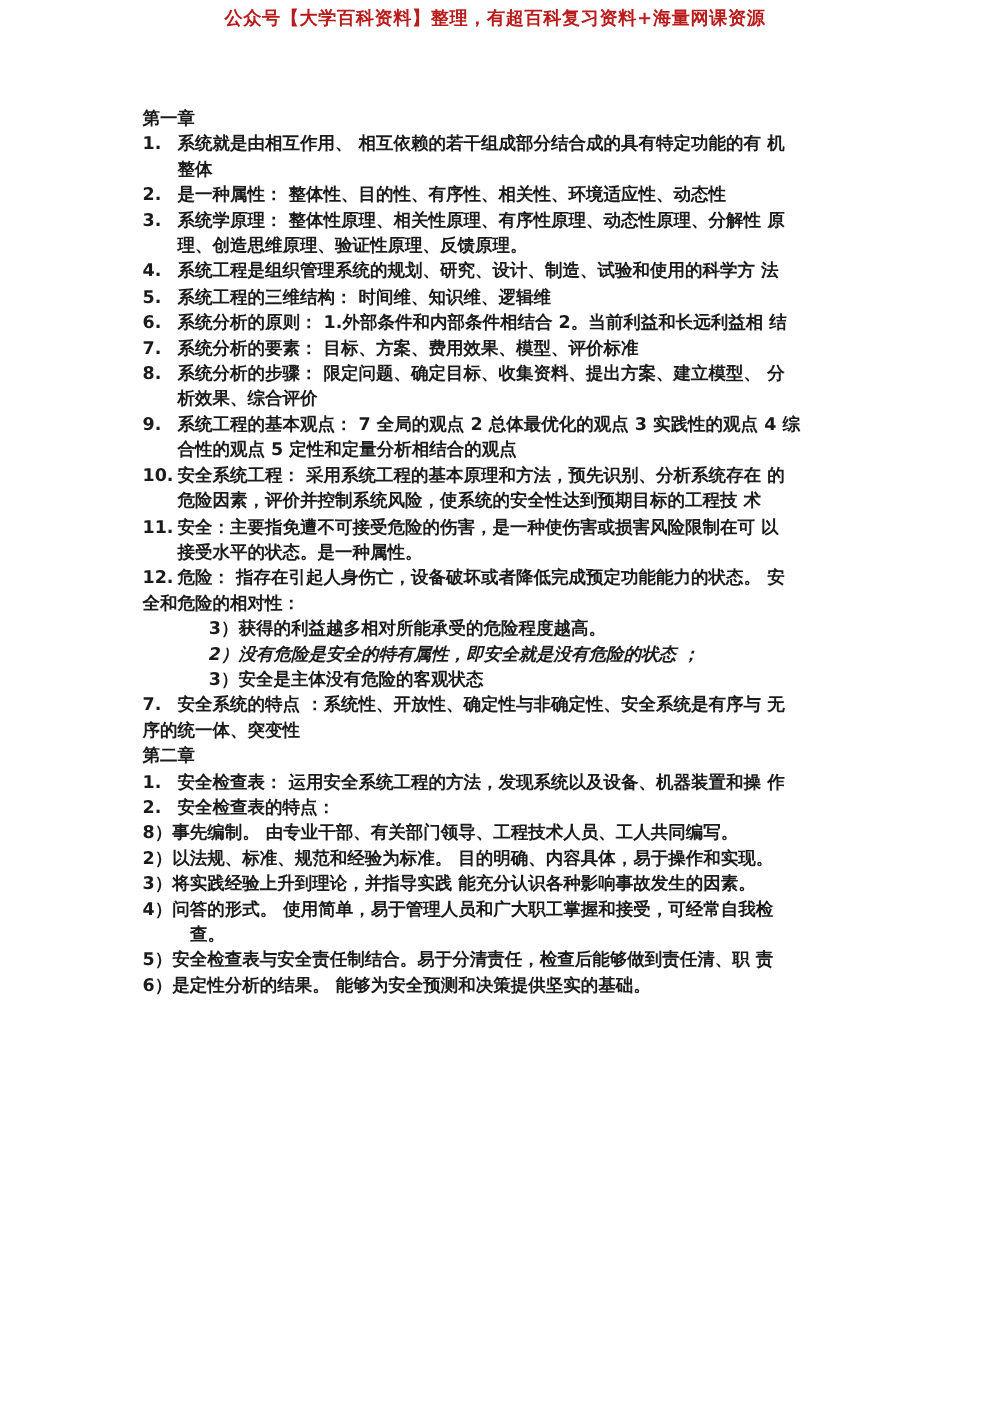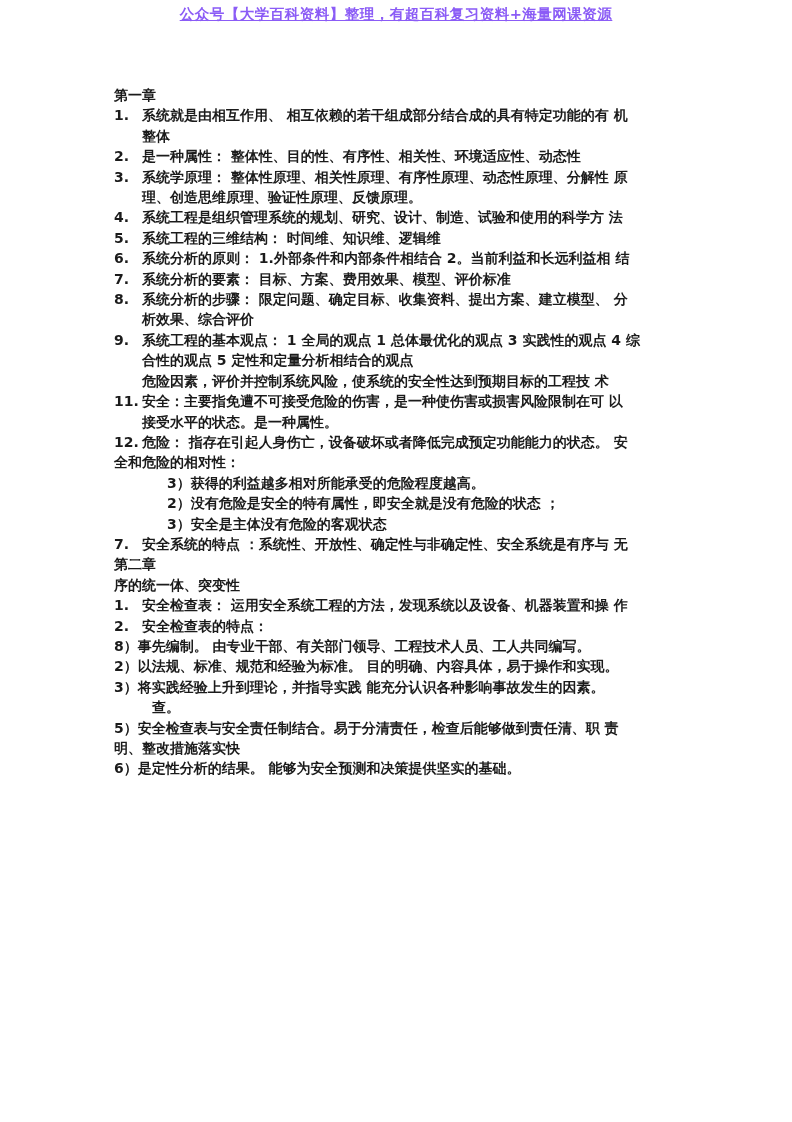--- a/index.html
+++ b/index.html
@@ -32,21 +32,21 @@
   }
   .line { min-height: 20.4px; }
   .line.has-marker { display: flex; }
   .marker { flex: 0 0 28px; }
   .txt { flex: 1 1 auto; }
 </style>
 </head>
 <body>
 
 <div class="page">
-  <div class="promo-header" style="color: #8b5cf6; text-decoration: underline;">公众号【大学百科资料】整理，有超百科复习资料+海量网课资源</div>
+  <div class="promo-header" style="color: #b91c1c;">公众号【大学百科资料】整理，有超百科复习资料+海量网课资源</div>
   <div class="content" style="color: rgb(27, 27, 27);">
       <div class="line"><span class="txt">第一章</span></div>
       <div class="line has-marker">
         <span class="marker">1.</span>
         <span class="txt">系统就是由相互作用、 相互依赖的若干组成部分结合成的具有特定功能的有 机</span>
       </div>
       <div class="line" style="padding-left: 28px;"><span class="txt">整体</span></div>
       <div class="line has-marker">
         <span class="marker">2.</span>
         <span class="txt">是一种属性： 整体性、目的性、有序性、相关性、环境适应性、动态性</span>
@@ -72,52 +72,56 @@
         <span class="marker">7.</span>
         <span class="txt">系统分析的要素： 目标、方案、费用效果、模型、评价标准</span>
       </div>
       <div class="line has-marker">
         <span class="marker">8.</span>
         <span class="txt">系统分析的步骤： 限定问题、确定目标、收集资料、提出方案、建立模型、 分</span>
       </div>
       <div class="line" style="padding-left: 28px;"><span class="txt">析效果、综合评价</span></div>
       <div class="line has-marker">
         <span class="marker">9.</span>
-        <span class="txt">系统工程的基本观点： 1 全局的观点 1 总体最优化的观点 3 实践性的观点 4 综</span>
+        <span class="txt">系统工程的基本观点： 7 全局的观点 2 总体最优化的观点 3 实践性的观点 4 综</span>
       </div>
       <div class="line" style="padding-left: 28px;"><span class="txt">合性的观点 5 定性和定量分析相结合的观点</span></div>
+      <div class="line has-marker">
+        <span class="marker">10.</span>
+        <span class="txt">安全系统工程： 采用系统工程的基本原理和方法，预先识别、分析系统存在 的</span>
+      </div>
       <div class="line" style="padding-left: 28px;"><span class="txt">危险因素，评价并控制系统风险，使系统的安全性达到预期目标的工程技 术</span></div>
       <div class="line has-marker">
         <span class="marker">11.</span>
         <span class="txt">安全：主要指免遭不可接受危险的伤害，是一种使伤害或损害风险限制在可 以</span>
       </div>
       <div class="line" style="padding-left: 28px;"><span class="txt">接受水平的状态。是一种属性。</span></div>
       <div class="line has-marker">
         <span class="marker">12.</span>
         <span class="txt">危险： 指存在引起人身伤亡，设备破坏或者降低完成预定功能能力的状态。 安</span>
       </div>
       <div class="line"><span class="txt">全和危险的相对性：</span></div>
       <div class="line" style="padding-left: 53px;"><span class="txt">3）获得的利益越多相对所能承受的危险程度越高。</span></div>
-      <div class="line" style="padding-left: 53px;"><span class="txt">2）没有危险是安全的特有属性，即安全就是没有危险的状态 ；</span></div>
+      <div class="line" style="padding-left: 53px; font-style: italic;"><span class="txt">2）没有危险是安全的特有属性，即安全就是没有危险的状态 ；</span></div>
       <div class="line" style="padding-left: 53px;"><span class="txt">3）安全是主体没有危险的客观状态</span></div>
       <div class="line has-marker">
         <span class="marker">7.</span>
         <span class="txt">安全系统的特点 ：系统性、开放性、确定性与非确定性、安全系统是有序与 无</span>
       </div>
+      <div class="line"><span class="txt">序的统一体、突变性</span></div>
       <div class="line"><span class="txt">第二章</span></div>
-      <div class="line"><span class="txt">序的统一体、突变性</span></div>
       <div class="line has-marker">
         <span class="marker">1.</span>
         <span class="txt">安全检查表： 运用安全系统工程的方法，发现系统以及设备、机器装置和操 作</span>
       </div>
       <div class="line has-marker">
         <span class="marker">2.</span>
         <span class="txt">安全检查表的特点：</span>
       </div>
       <div class="line"><span class="txt">8）事先编制。 由专业干部、有关部门领导、工程技术人员、工人共同编写。</span></div>
       <div class="line"><span class="txt">2）以法规、标准、规范和经验为标准。 目的明确、内容具体，易于操作和实现。</span></div>
       <div class="line"><span class="txt">3）将实践经验上升到理论，并指导实践 能充分认识各种影响事故发生的因素。</span></div>
+      <div class="line"><span class="txt">4）问答的形式。 使用简单，易于管理人员和广大职工掌握和接受，可经常自我检</span></div>
       <div class="line" style="padding-left: 38px;"><span class="txt">查。</span></div>
       <div class="line"><span class="txt">5）安全检查表与安全责任制结合。易于分清责任，检查后能够做到责任清、职 责</span></div>
-      <div class="line"><span class="txt">明、整改措施落实快</span></div>
       <div class="line"><span class="txt">6）是定性分析的结果。 能够为安全预测和决策提供坚实的基础。</span></div>
     </div>
 </div>
 
 </body></html>

